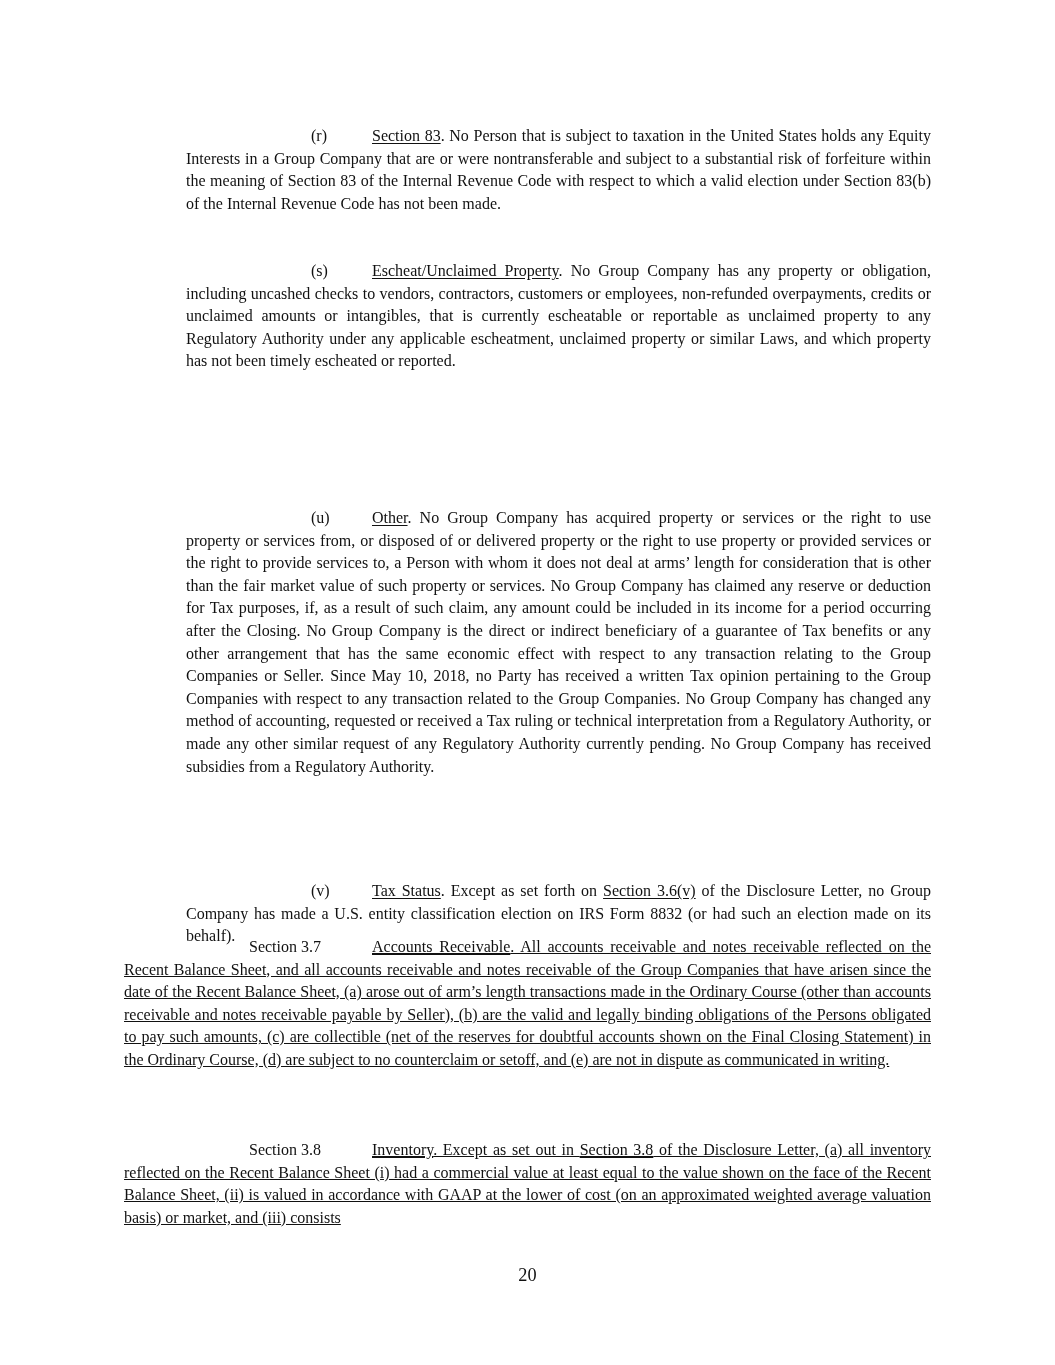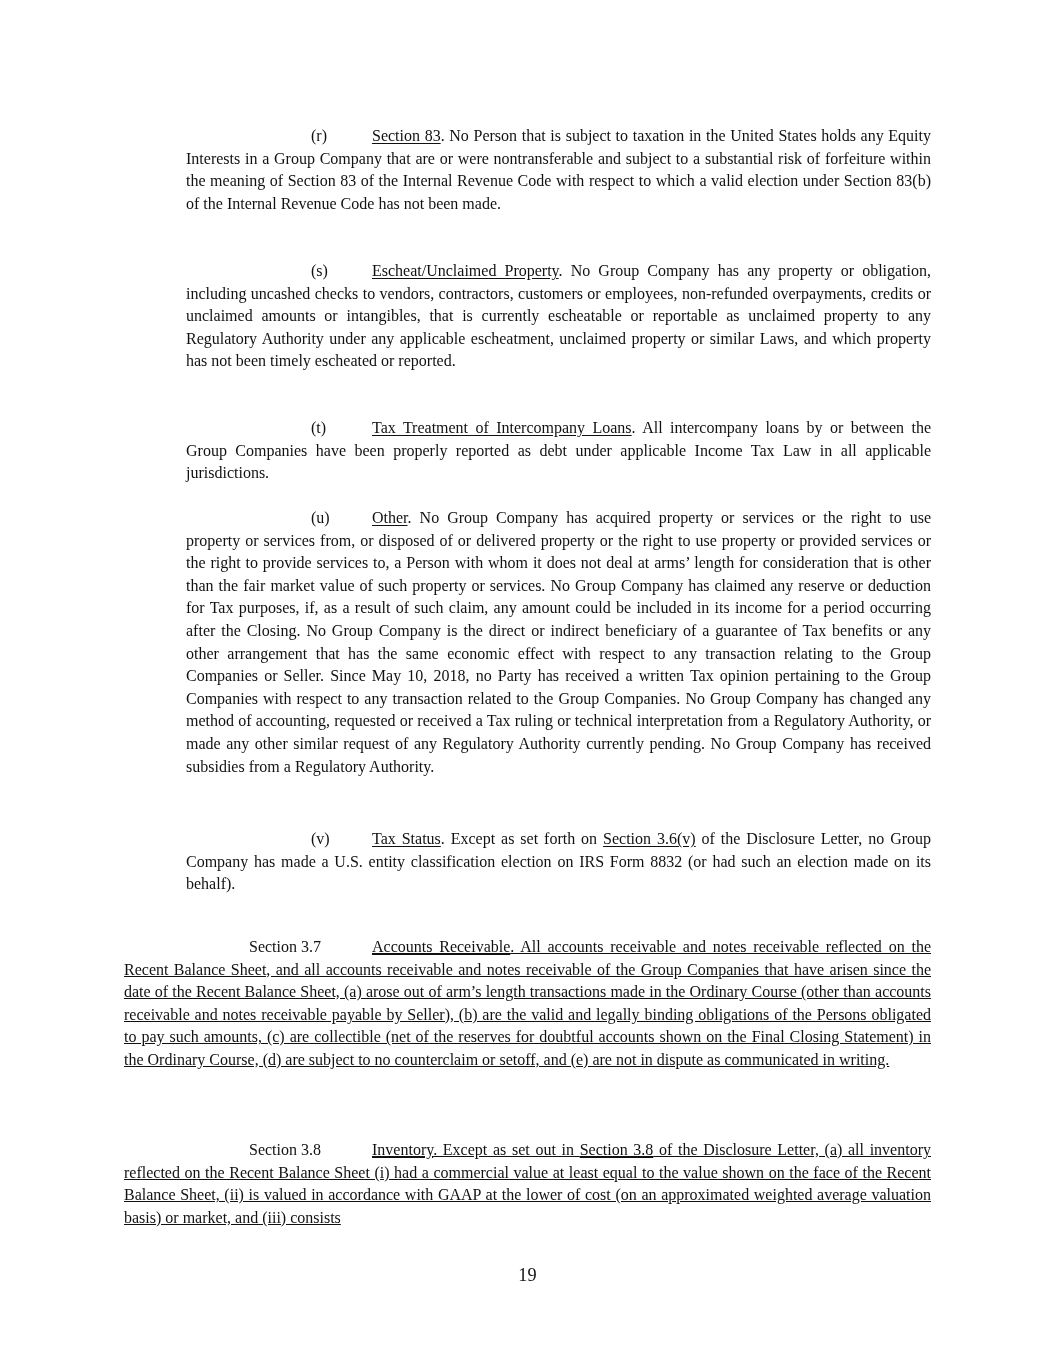--- a/index.html
+++ b/index.html
@@ -29,24 +29,23 @@
 </style>
 </head>
 <body>
 
 <div class="page">
 
   <p class="para sub" style="top:125px;"><span class="label">(r)</span><span class="u">Section 83</span><span>. No Person that is subject to taxation in the United States holds any Equity Interests in a Group Company that are or were nontransferable and subject to a substantial risk of forfeiture within the meaning of Section 83 of the Internal Revenue Code with respect to which a valid election under Section 83(b) of the Internal Revenue Code has not been made.</span></p>
 
   <p class="para sub" style="top:260px;"><span class="label">(s)</span><span class="u">Escheat/Unclaimed Property</span><span>. No Group Company has any property or obligation, including uncashed checks to vendors, contractors, customers or employees, non-refunded overpayments, credits or unclaimed amounts or intangibles, that is currently escheatable or reportable as unclaimed property to any Regulatory Authority under any applicable escheatment, unclaimed property or similar Laws, and which property has not been timely escheated or reported.</span></p>
 
-  <p class="para sub" style="top:417px;"><span class="label">(t)</span><span class="u">Tax Treatment of Intercompany Loans</span><span>. All intercompany loans by or between the Group Companies have been properly reported as debt under applicable Income Tax Law in all applicable jurisdictions.</span></p>
 
   <p class="para sub" style="top:507px;"><span class="label">(u)</span><span class="u">Other</span><span>. No Group Company has acquired property or services or the right to use property or services from, or disposed of or delivered property or the right to use property or provided services or the right to provide services to, a Person with whom it does not deal at arms’ length for consideration that is other than the fair market value of such property or services. No Group Company has claimed any reserve or deduction for Tax purposes, if, as a result of such claim, any amount could be included in its income for a period occurring after the Closing. No Group Company is the direct or indirect beneficiary of a guarantee of Tax benefits or any other arrangement that has the same economic effect with respect to any transaction relating to the Group Companies or Seller. Since May 10, 2018, no Party has received a written Tax opinion pertaining to the Group Companies with respect to any transaction related to the Group Companies. No Group Company has changed any method of accounting, requested or received a Tax ruling or technical interpretation from a Regulatory Authority, or made any other similar request of any Regulatory Authority currently pending. No Group Company has received subsidies from a Regulatory Authority.</span></p>
 
-  <p class="para sub" style="top:828px;"><span class="label">(v)</span><span class="u">Tax Status</span><span>. Except as set forth on </span><span class="u">Section 3.6(v)</span><span> of the Disclosure Letter, no Group Company has made a U.S. entity classification election on IRS Form 8832 (or had such an election made on its behalf).</span></p>
+  <p class="para sub" style="top:880px;"><span class="label">(v)</span><span class="u">Tax Status</span><span>. Except as set forth on </span><span class="u">Section 3.6(v)</span><span> of the Disclosure Letter, no Group Company has made a U.S. entity classification election on IRS Form 8832 (or had such an election made on its behalf).</span></p>
 
   <p class="para sec" style="top:936px;"><span class="label">Section 3.7</span><span class="u">Accounts Receivable</span><span>. All accounts receivable and notes receivable reflected on the Recent Balance Sheet, and all accounts receivable and notes receivable of the Group Companies that have arisen since the date of the Recent Balance Sheet, (a) arose out of arm’s length transactions made in the Ordinary Course (other than accounts receivable and notes receivable payable by Seller), (b) are the valid and legally binding obligations of the Persons obligated to pay such amounts, (c) are collectible (net of the reserves for doubtful accounts shown on the Final Closing Statement) in the Ordinary Course, (d) are subject to no counterclaim or setoff, and (e) are not in dispute as communicated in writing.</span></p>
 
   <p class="para sec" style="top:1139px;"><span class="label">Section 3.8</span><span class="u">Inventory</span><span>. Except as set out in </span><span class="u">Section 3.8</span><span> of the Disclosure Letter, (a) all inventory reflected on the Recent Balance Sheet (i) had a commercial value at least equal to the value shown on the face of the Recent Balance Sheet, (ii) is valued in accordance with GAAP at the lower of cost (on an approximated weighted average valuation basis) or market, and (iii) consists</span></p>
 
-  <div class="pagenum">19</div>
+  <div class="pagenum">20</div>
 </div>
 
 </body></html>

